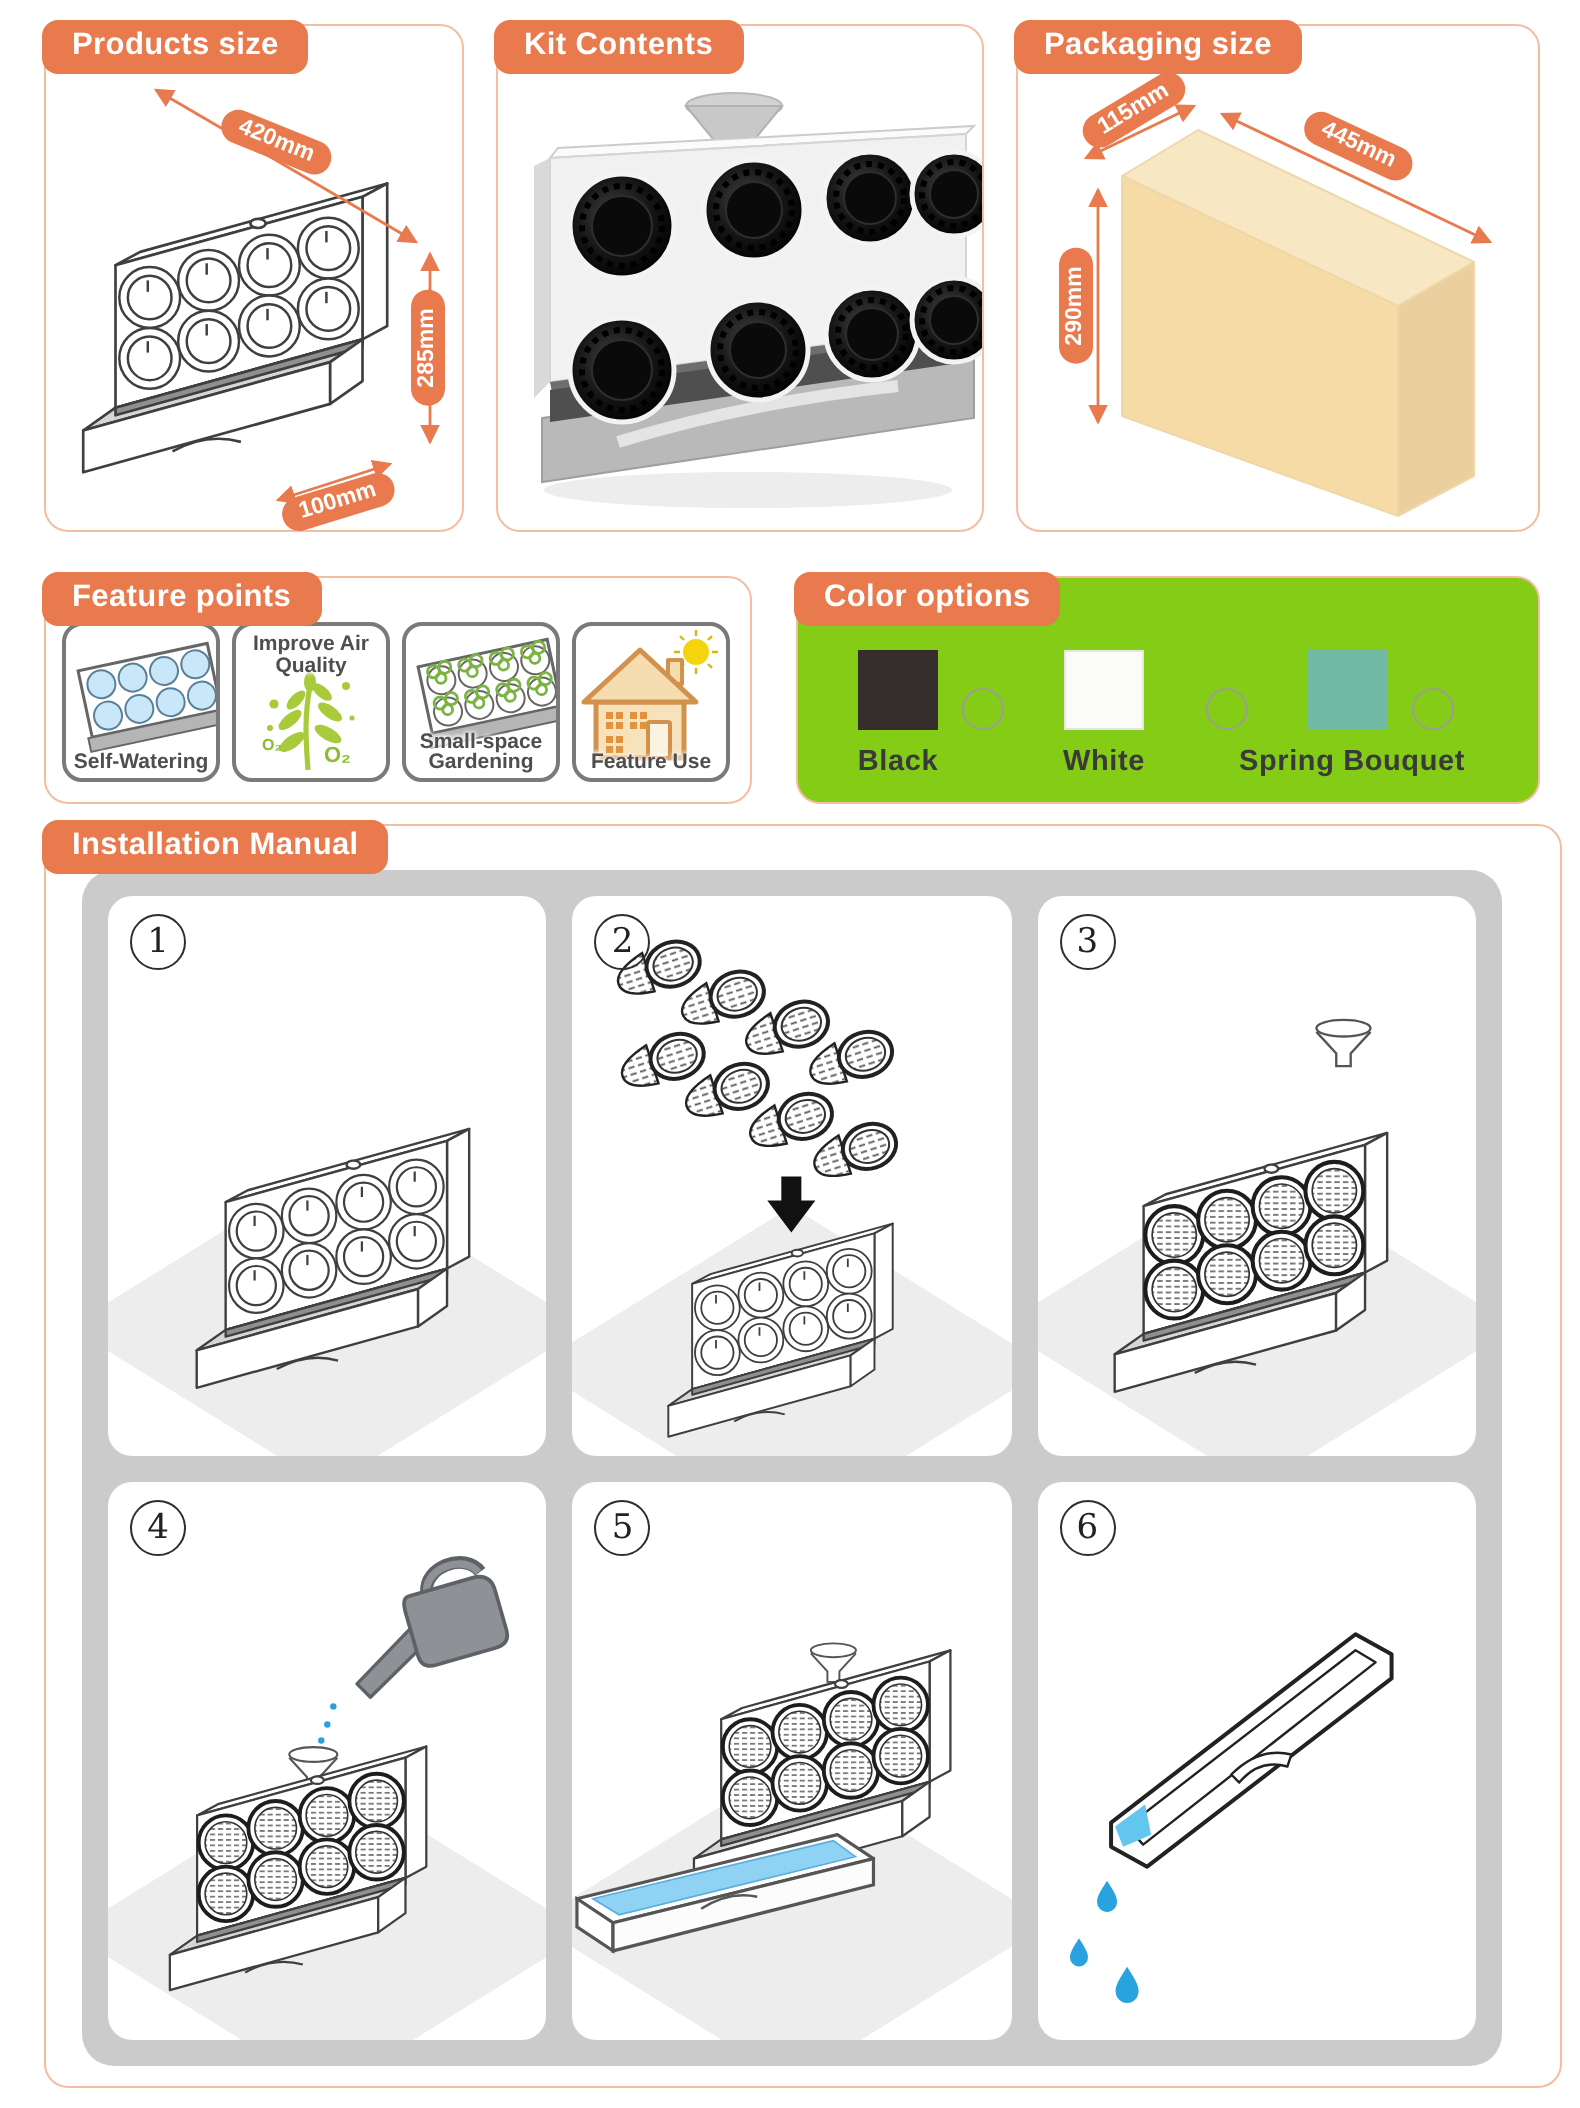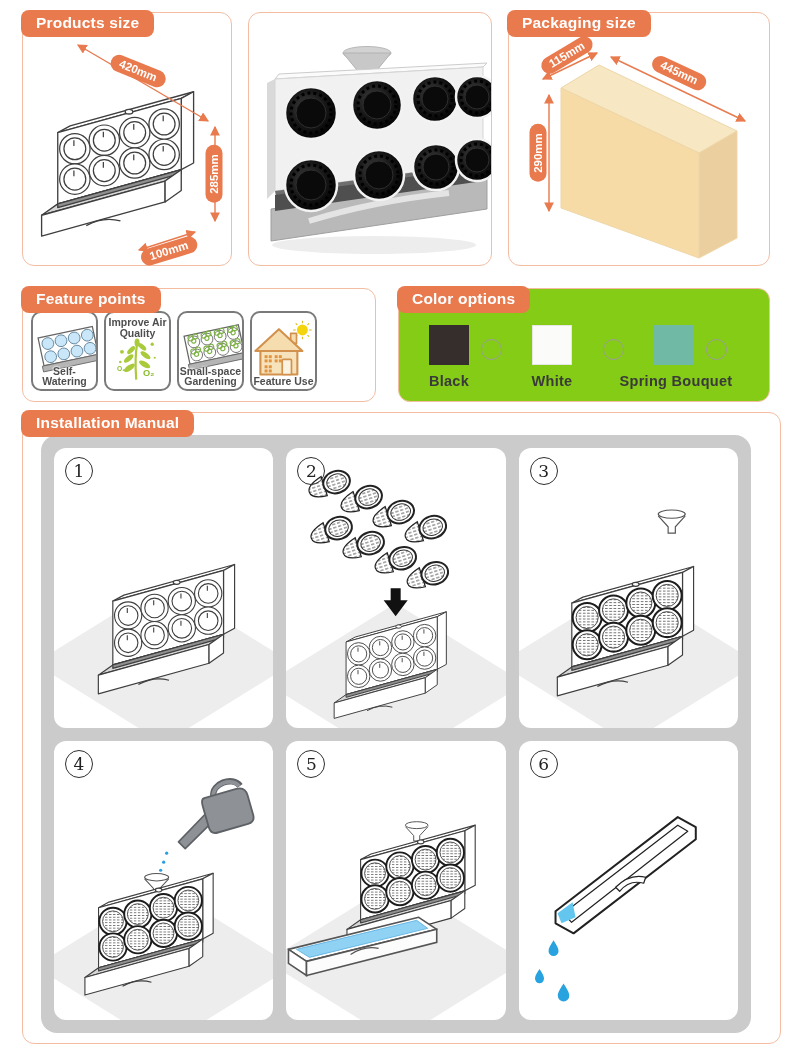--- a/index.html
+++ b/index.html
@@ -8,29 +8,29 @@
   .panel{position:absolute;border:1.5px solid #f4bda1;border-radius:12px;background:#fff;}
   .panel.pink{background:#84cc16;}
   .badge{position:absolute;top:-3px;left:-2px;background:#e87a4e;color:#fff;
          font-weight:bold;font-size:15.5px;letter-spacing:.2px;padding:4px 15px 5px;
          border-radius:8px;white-space:nowrap;z-index:5;}
   .fillsvg{position:absolute;left:0;top:0;width:100%;height:100%;}
   .dim-pill{position:absolute;background:#e87a4e;color:#fff;font-size:11.5px;font-weight:bold;
             padding:2px 9px 3px;border-radius:11px;white-space:nowrap;z-index:4;}
   
   .feat-row{position:absolute;left:8px;top:22px;display:flex;gap:6px;}
-  .feat{position:relative;width:67px;height:80px;border:2px solid #7a7a7a;border-radius:10px;
+  .feat{position:relative;width:79px;height:80px;border:2px solid #7a7a7a;border-radius:10px;
         background:#fff;box-sizing:border-box;overflow:hidden;}
   .feat-label{position:absolute;left:0;right:0;bottom:2px;text-align:center;
               font-size:10.5px;font-weight:bold;color:#4e4e4e;line-height:1.02;
               text-shadow:0 0 2px #fff,0 0 2px #fff,0 0 3px #fff;z-index:3;}
   .feat-label.top{top:4px;bottom:auto;}
   
   .swatch-row{position:absolute;left:30px;top:36px;display:flex;}
-  .swatch-group{position:relative;display:flex;align-items:center;}
+  .swatch-group{position:relative;display:flex;align-items:flex-end;}
   .sw{width:40px;height:40px;}
   .sw-black{background:#362e2c;}
   .sw-white{background:#fbfbf9;border:1px solid #e6e6e2;box-sizing:border-box;}
   .sw-spring{background:#6fb9a5;}
   .radio{width:21px;height:21px;border:1.5px solid #9c9c9c;border-radius:50%;
          background:transparent;box-sizing:border-box;margin:9px 0 0 12px;}
   .sw-name{position:absolute;top:48px;left:50%;transform:translateX(-50%);
            font-size:14.5px;font-weight:bold;color:#3a3a3a;letter-spacing:.3px;white-space:nowrap;}
   
   .manual-inner{position:absolute;left:18px;top:22px;width:710px;height:598px;
@@ -170,20 +170,21 @@
       <line x1="192" y1="114" x2="192" y2="208" marker-start="url(#arr)" marker-end="url(#arr)"></line>
       <line x1="116" y1="237" x2="172" y2="219" marker-start="url(#arr)" marker-end="url(#arr)"></line>
     </g>
   </svg>
   <div class="dim-pill" style="left:115px;top:58px;transform:translate(-50%,-50%) rotate(22deg);">420mm</div>
   <div class="dim-pill" style="left:191px;top:161px;transform:translate(-50%,-50%) rotate(-90deg);">285mm</div>
   <div class="dim-pill" style="left:146px;top:238px;transform:translate(-50%,-50%) rotate(-17deg);">100mm</div>
 </div>
 
 <div class="panel" style="left:248px;top:12px;width:242px;height:252px;">
+  <div class="badge">Kit Contents</div>
   <svg class="fillsvg" viewBox="0 0 242 252">
     <ellipse cx="125" cy="232" rx="102" ry="9" fill="#ededed"></ellipse>
     <ellipse cx="118" cy="40" rx="24" ry="6.5" fill="#d2d2d2" stroke="#b8b8b8"></ellipse>
     <path d="M94,40 L112,62 L124,62 L142,40 Z" fill="#c8c8c8" stroke="#b2b2b2"></path>
     <rect x="104" y="58" width="28" height="10" fill="#e8e8e8"></rect>
     <path d="M26,66 L234,54 L238,50 L30,61 Z" fill="#fbfbfb" stroke="#cccccc"></path>
     <path d="M18,70 L26,66 L26,178 L18,186 Z" fill="#d9d9d9"></path>
     <path d="M26,66 L234,54 L234,150 L26,178 Z" fill="#f1f1f1" stroke="#d5d5d5"></path>
     <path d="M26,178 L234,150 L238,170 L30,200 Z" fill="#6e6e6e"></path>
     <path d="M22,196 L238,166 L238,196 L22,228 Z" fill="#b9b9b9" stroke="#9f9f9f"></path>

